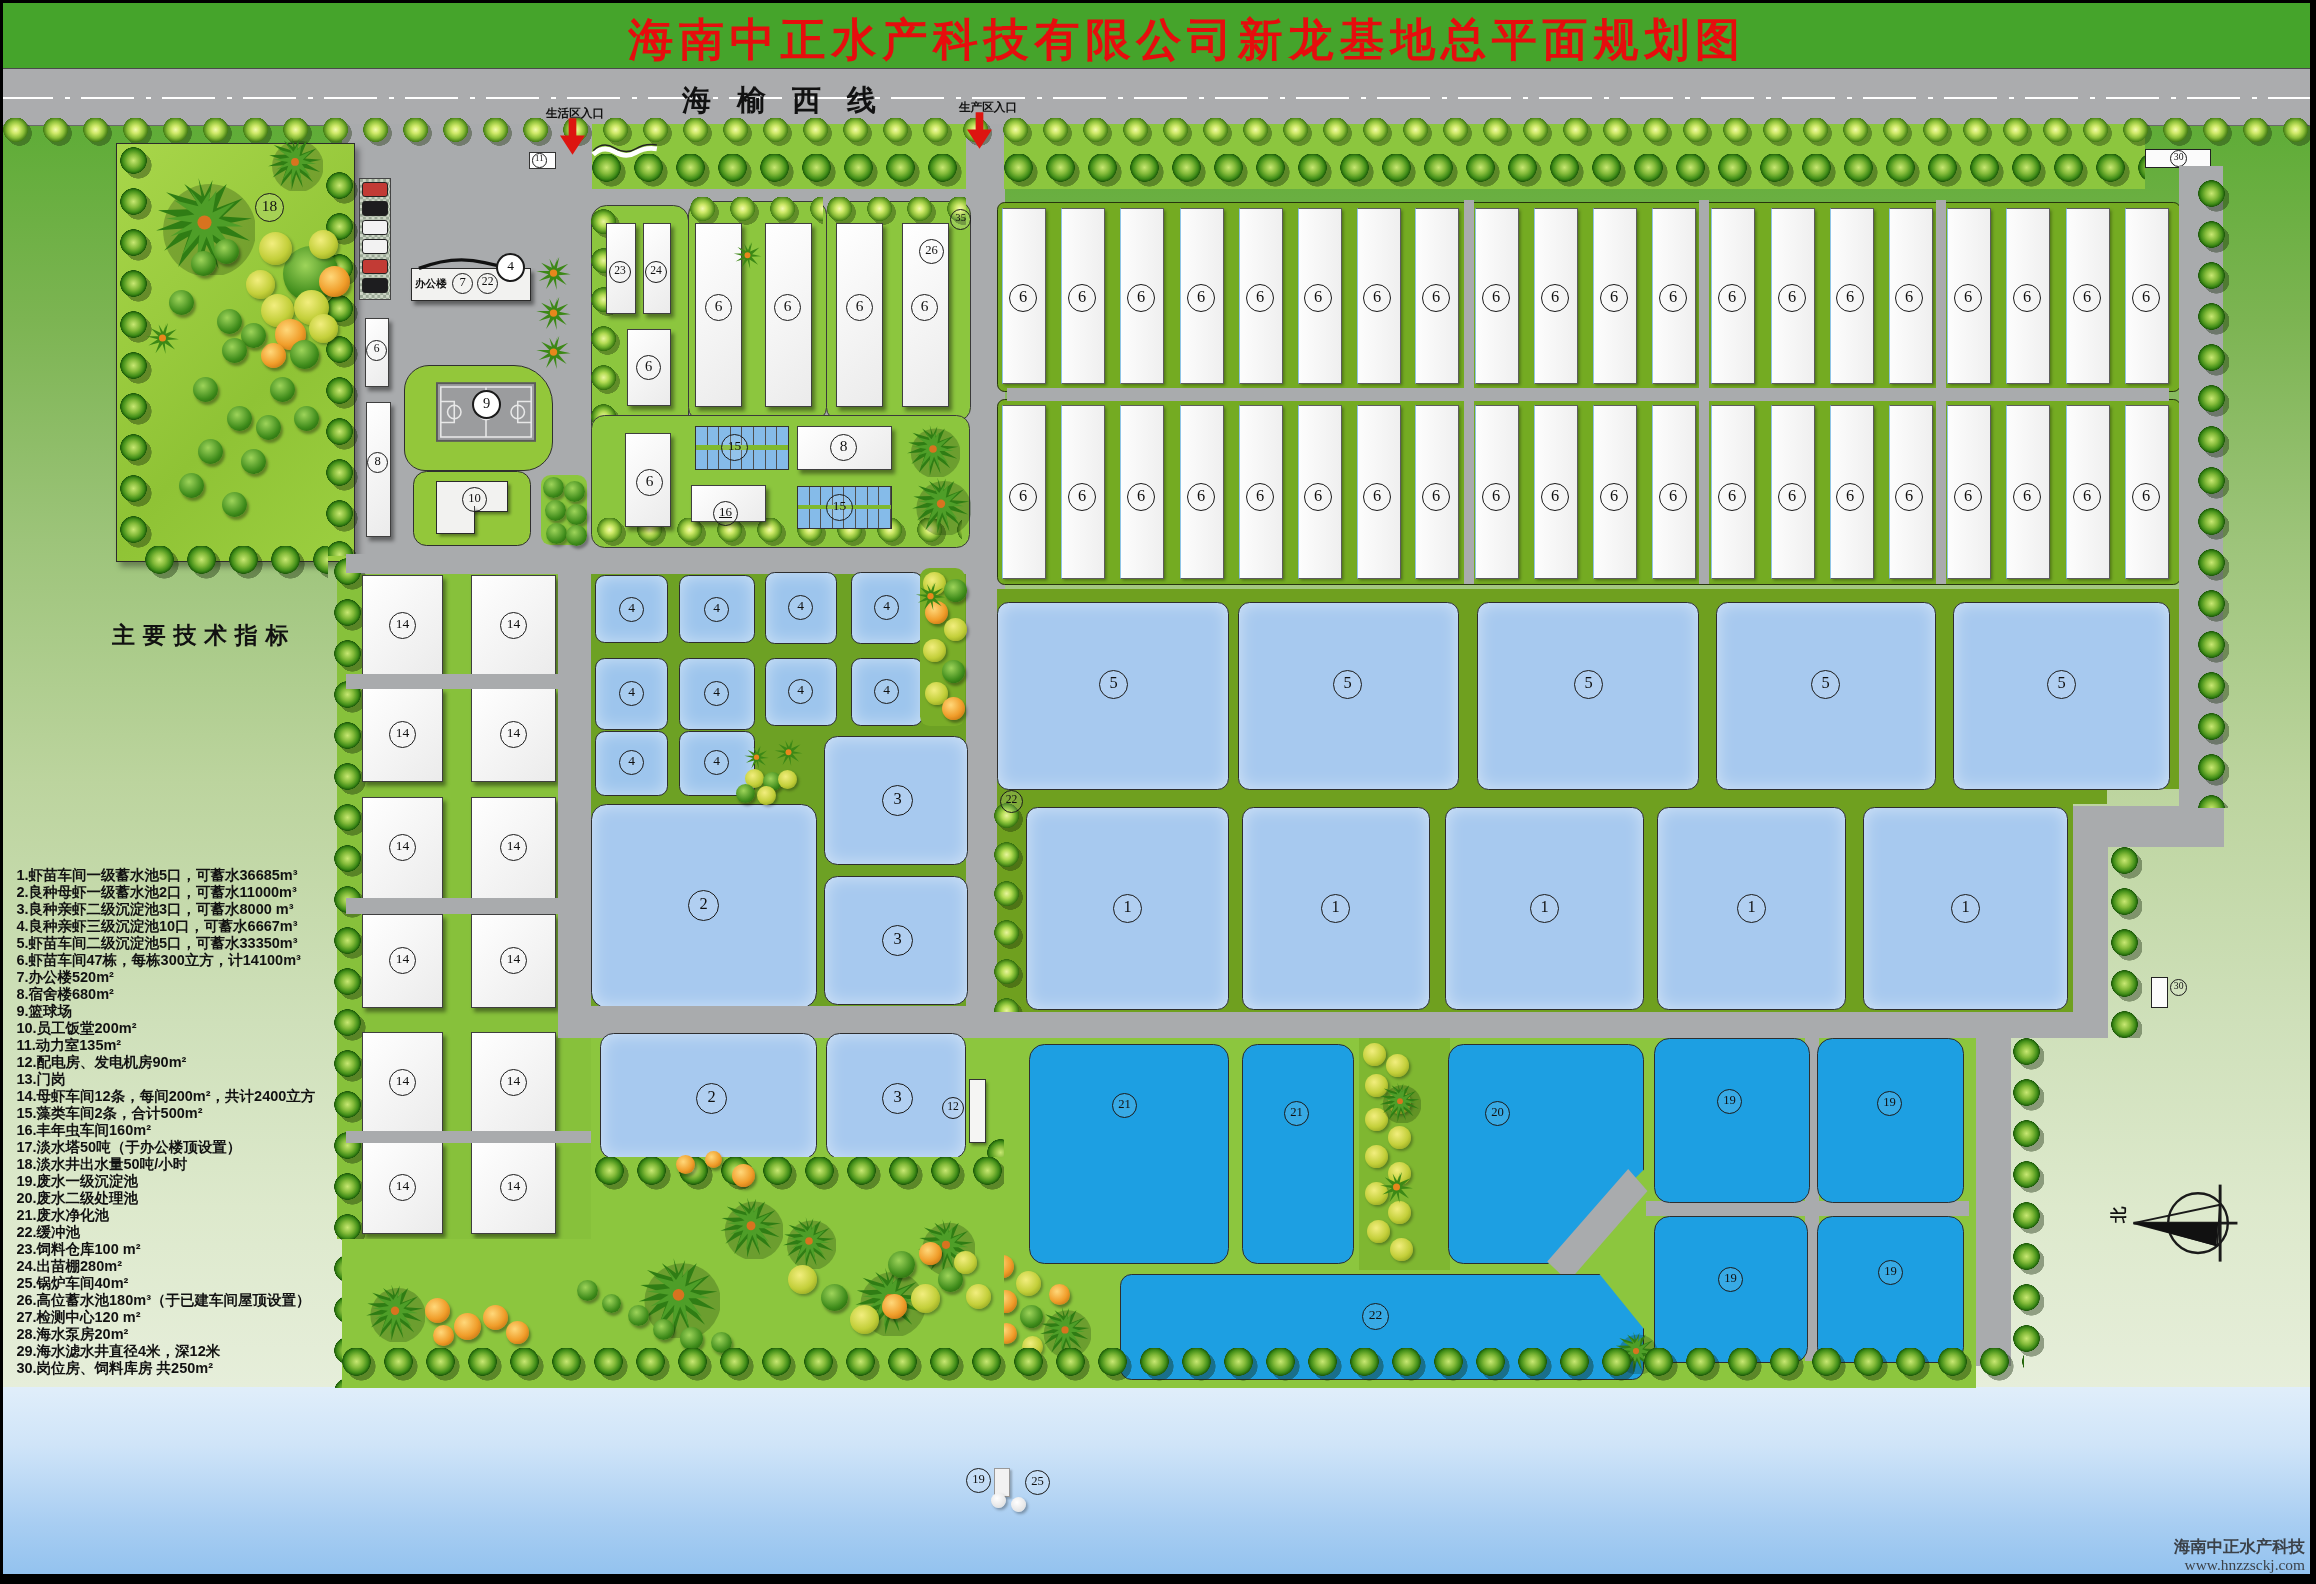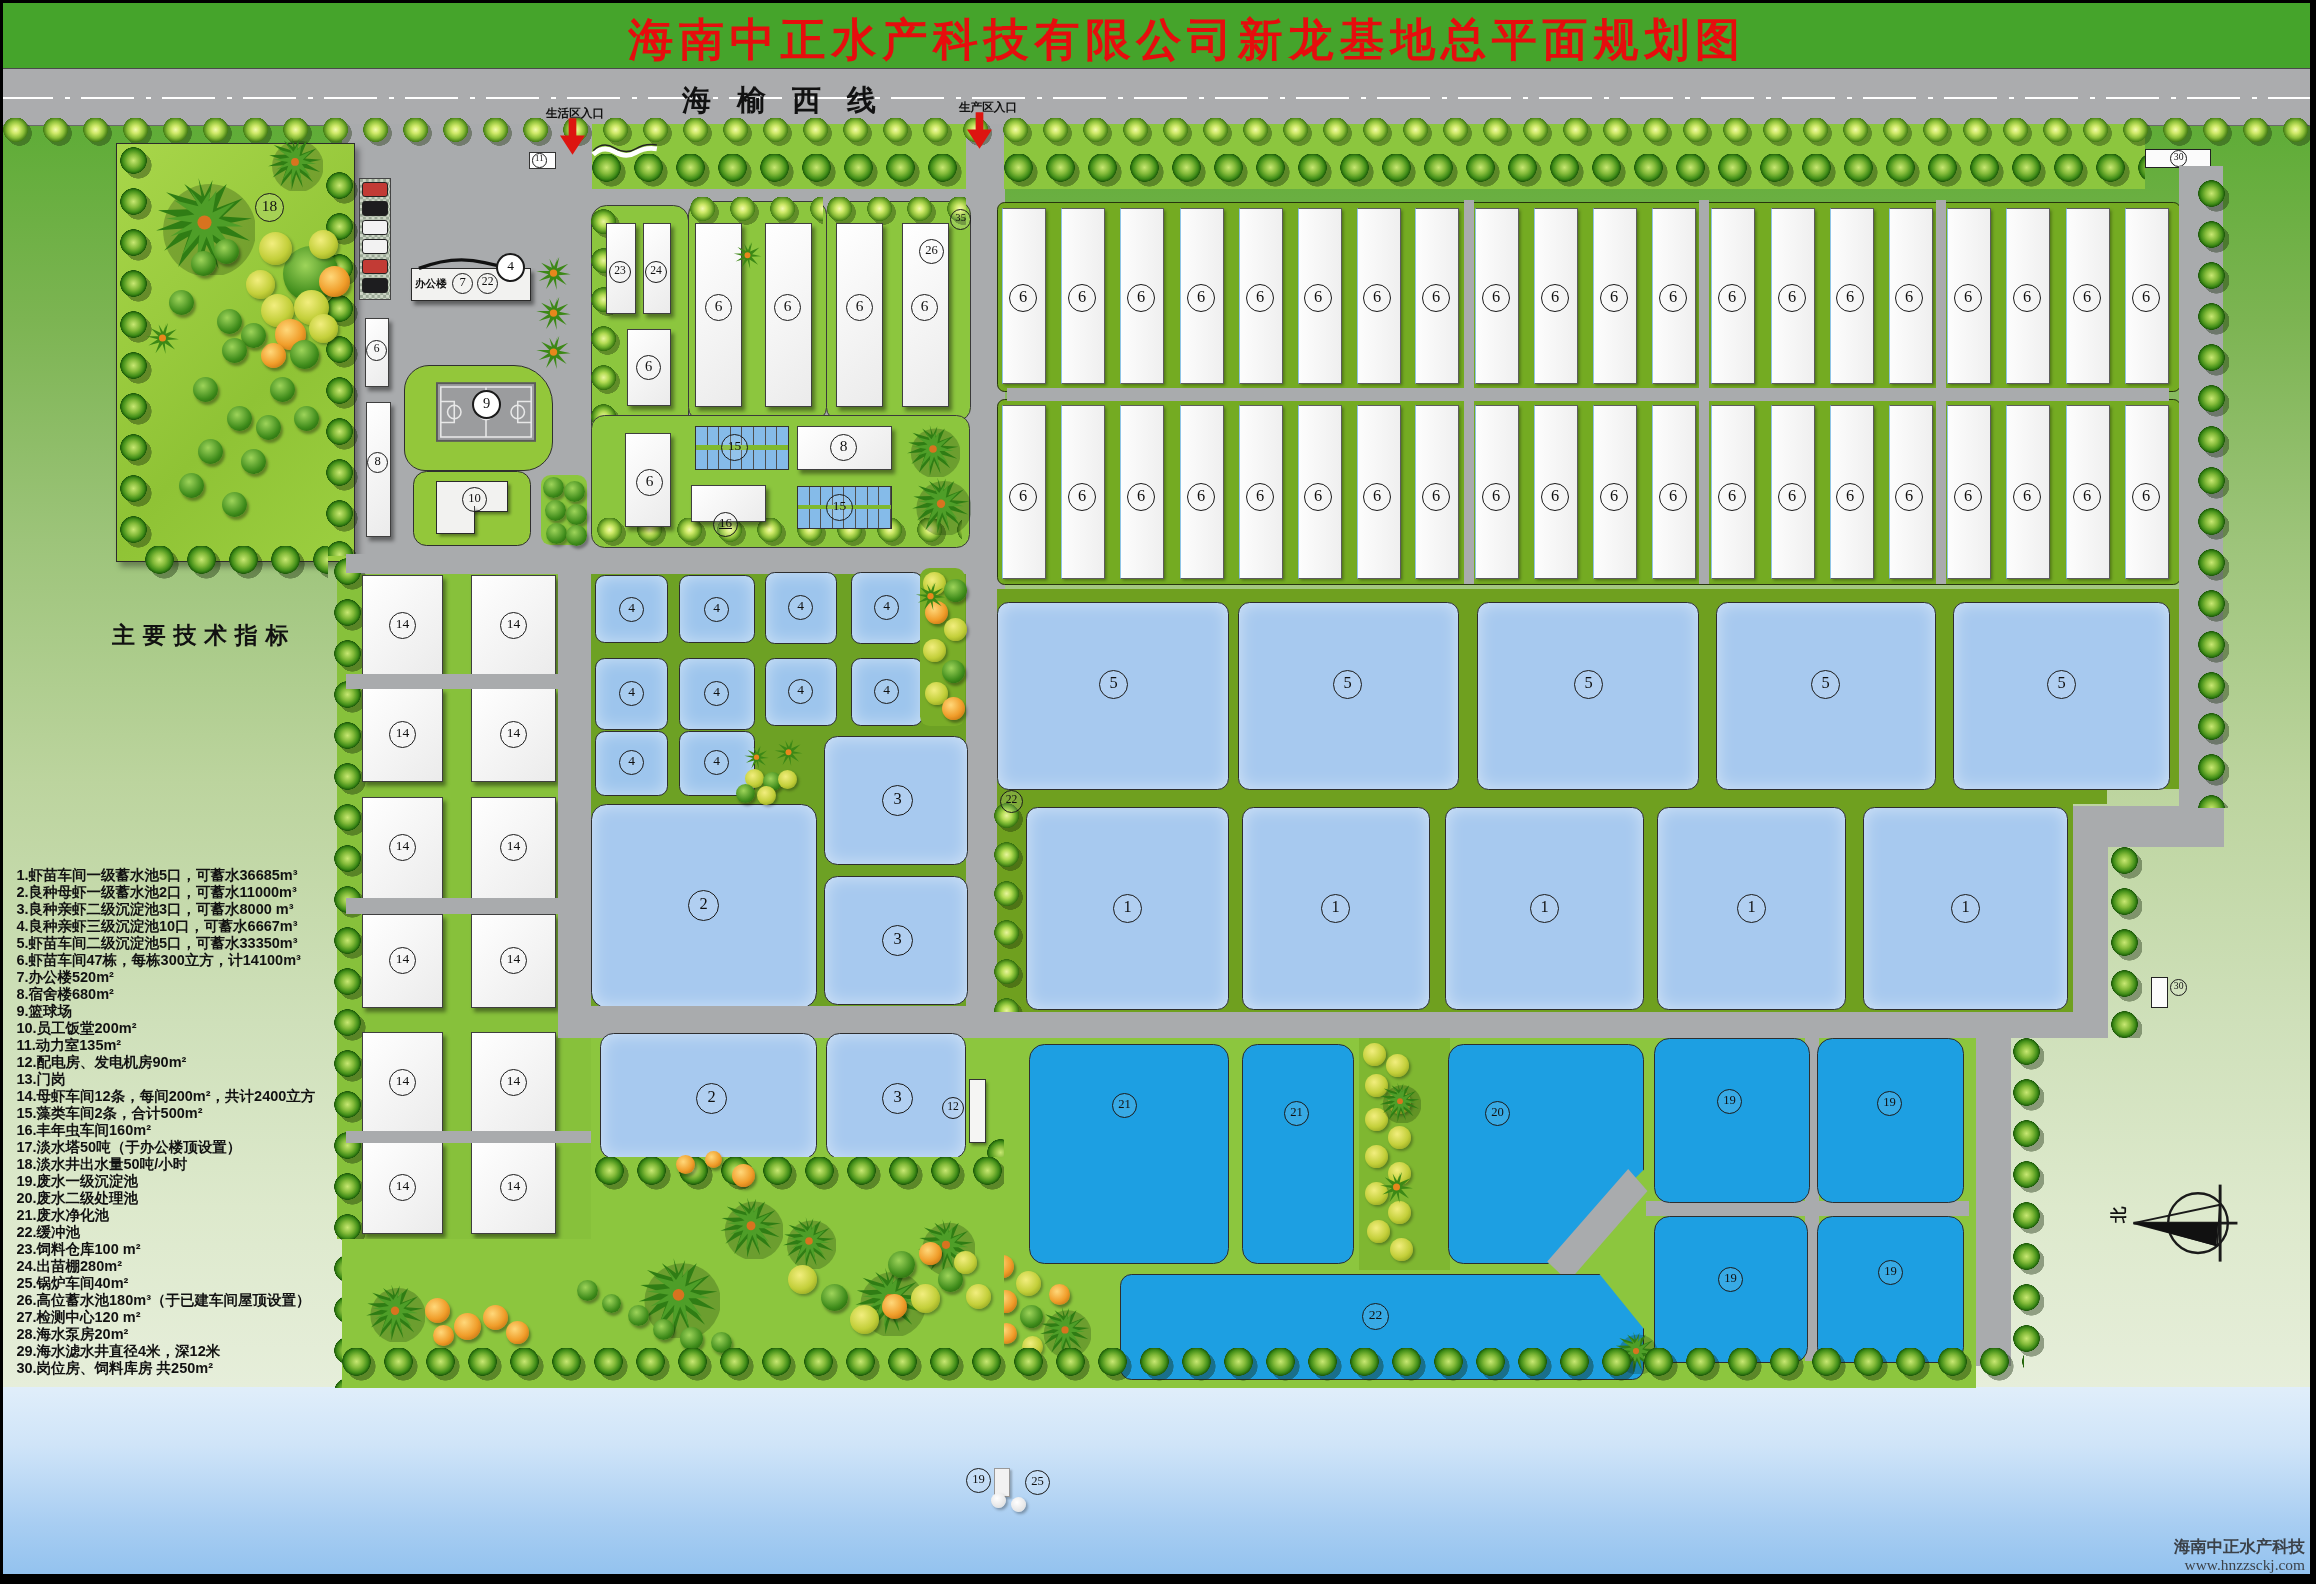--- a/index.html
+++ b/index.html
@@ -298,21 +298,21 @@
 <div class="abs bld" style="left:625px;top:433px;width:44px;height:92px;"></div>
 
 <div class="abs lbl" style="left:636px;top:469px;width:25px;height:25px;font-size:15.4px;line-height:22px;">6</div>
 
 <div class="abs" style="left:695px;top:426px;width:92px;height:42px;background:#85bbe9;border:1px solid #333;background-image:linear-gradient(0deg,rgba(0,0,0,0) 46%,#7fb92e 46%,#7fb92e 56%,rgba(0,0,0,0) 56%),repeating-linear-gradient(90deg,rgba(0,0,0,0) 0 10.6px,#4f4f4f 10.6px 11.6px);"></div>
 
 <div class="abs lbl" style="left:721px;top:434px;width:25px;height:25px;font-size:13.5px;line-height:22px;">15</div>
 
 <div class="abs bld" style="left:691px;top:485px;width:73px;height:35px;"></div>
 
-<div class="abs lbl" style="left:713px;top:512px;width:23px;height:23px;font-size:13px;line-height:20px;text-decoration:underline;">16</div>
+<div class="abs lbl" style="left:713px;top:501px;width:23px;height:23px;font-size:13px;line-height:20px;text-decoration:underline;">16</div>
 
 <div class="abs bld" style="left:797px;top:426px;width:93px;height:42px;"></div>
 
 <div class="abs lbl" style="left:830px;top:434px;width:25px;height:25px;font-size:15.4px;line-height:22px;">8</div>
 
 <div class="abs" style="left:797px;top:486px;width:93px;height:41px;background:#85bbe9;border:1px solid #333;background-image:linear-gradient(0deg,rgba(0,0,0,0) 46%,#7fb92e 46%,#7fb92e 56%,rgba(0,0,0,0) 56%),repeating-linear-gradient(90deg,rgba(0,0,0,0) 0 10.6px,#4f4f4f 10.6px 11.6px);"></div>
 
 <div class="abs lbl" style="left:826px;top:494px;width:25px;height:25px;font-size:13.5px;line-height:22px;">15</div>
 
 <svg class="abs" style="left:906px;top:423px;width:54px;height:54px;" viewBox="0 0 100 100">

